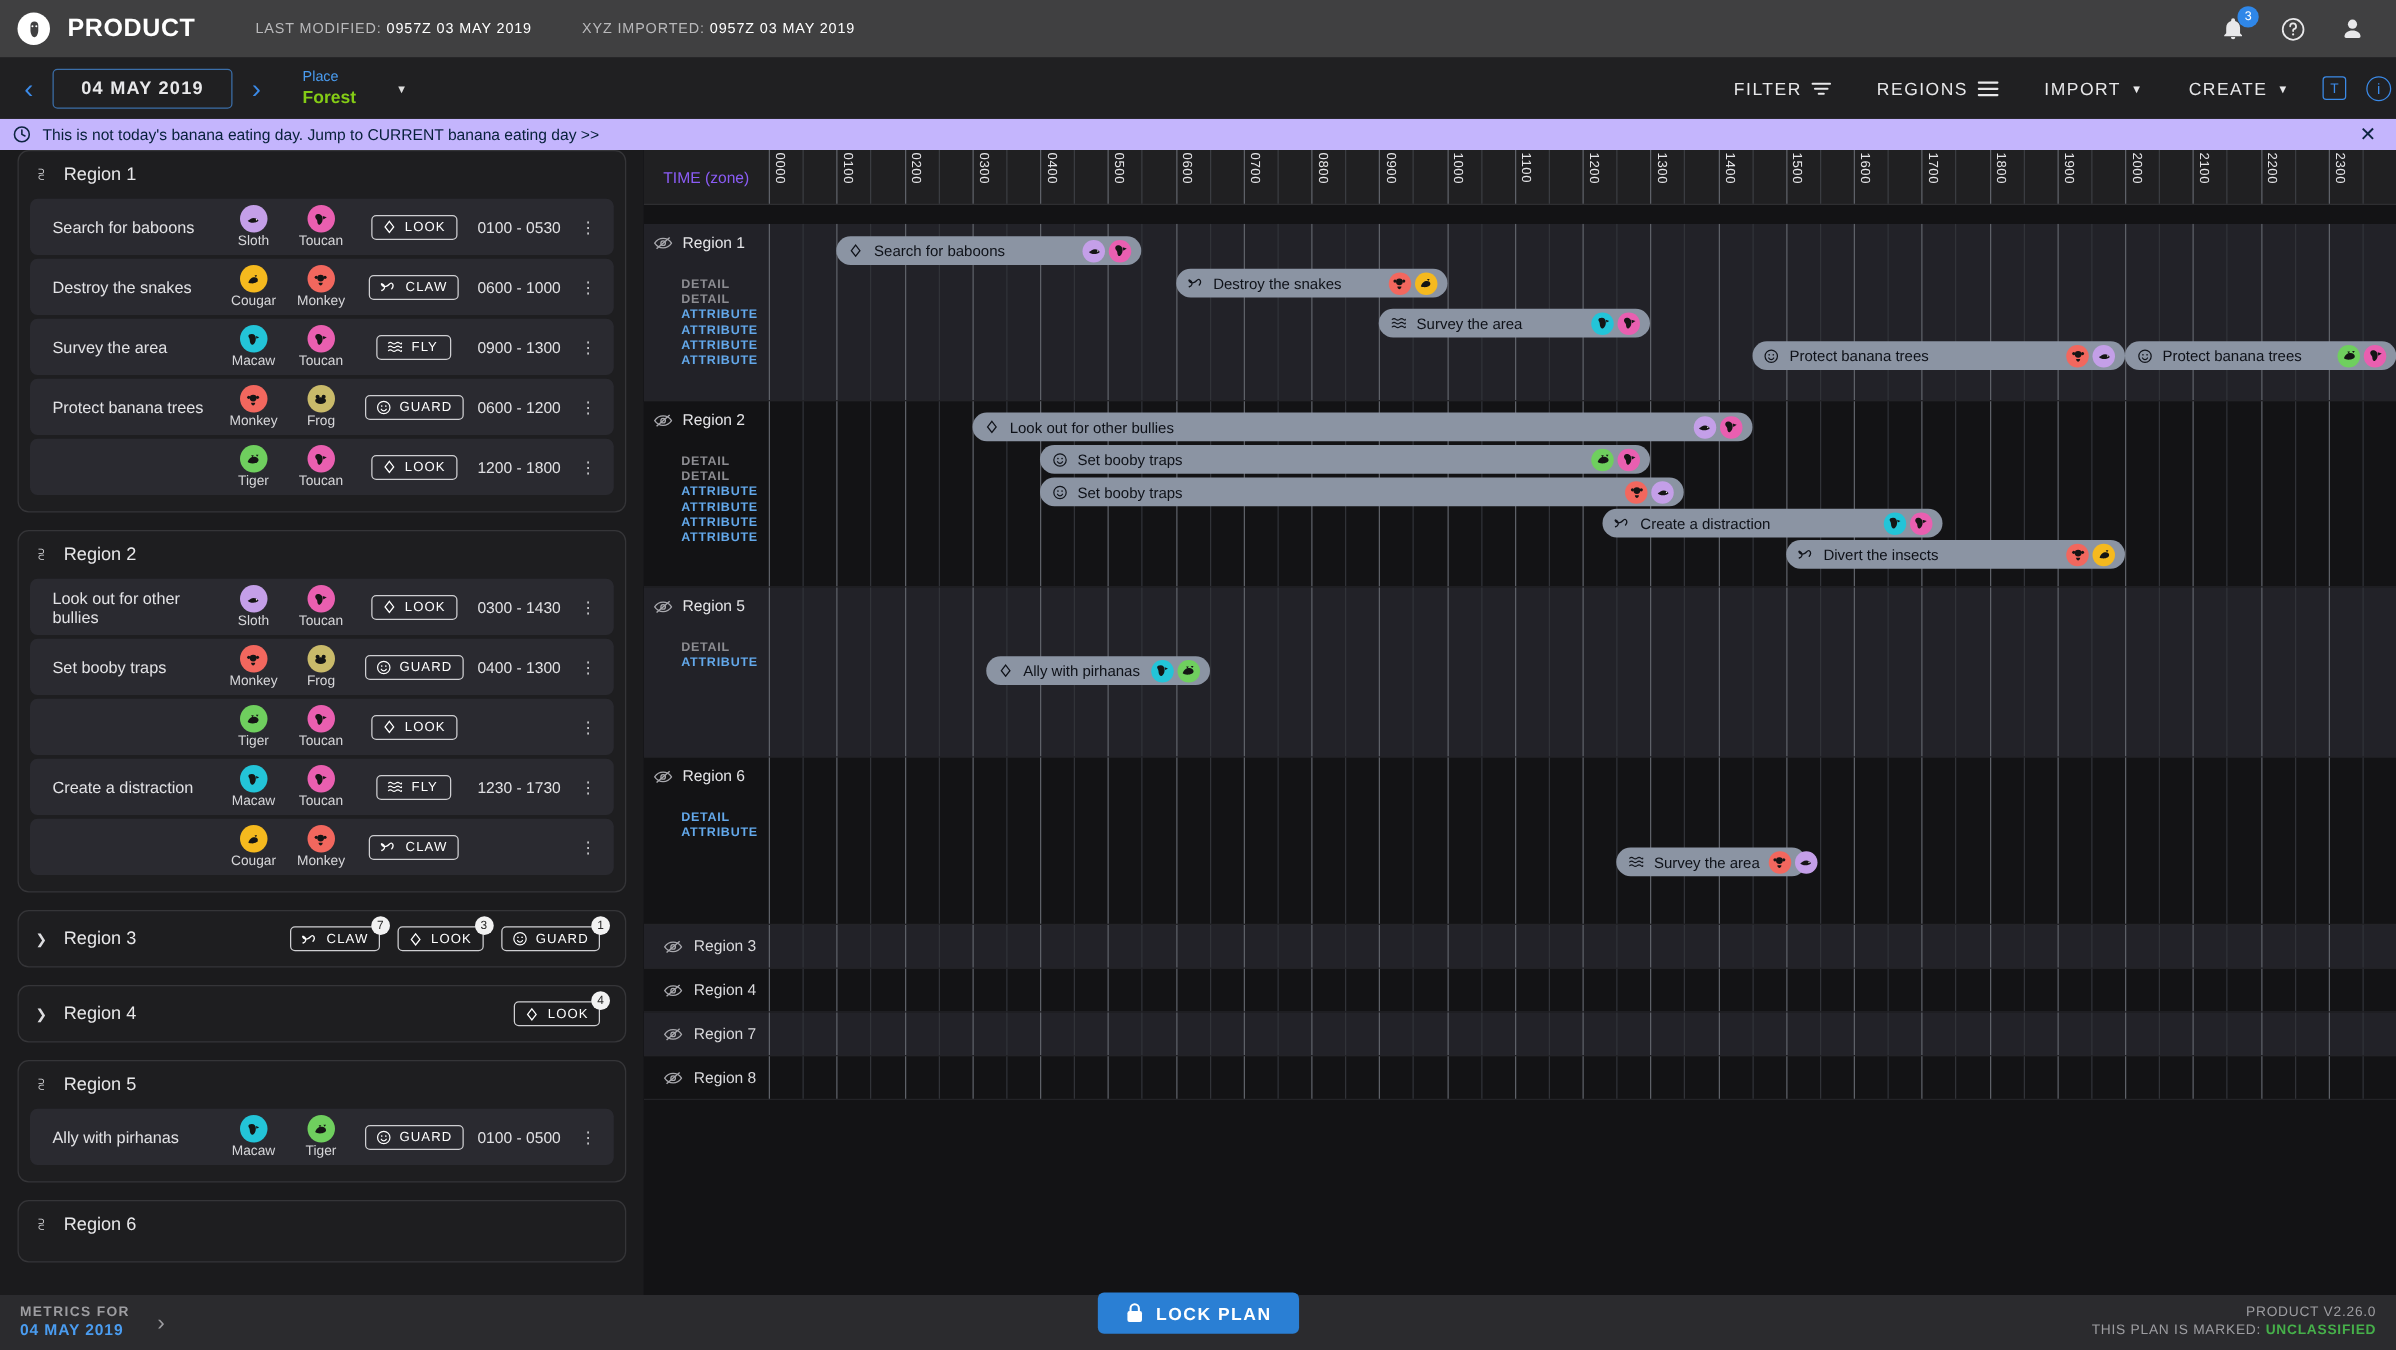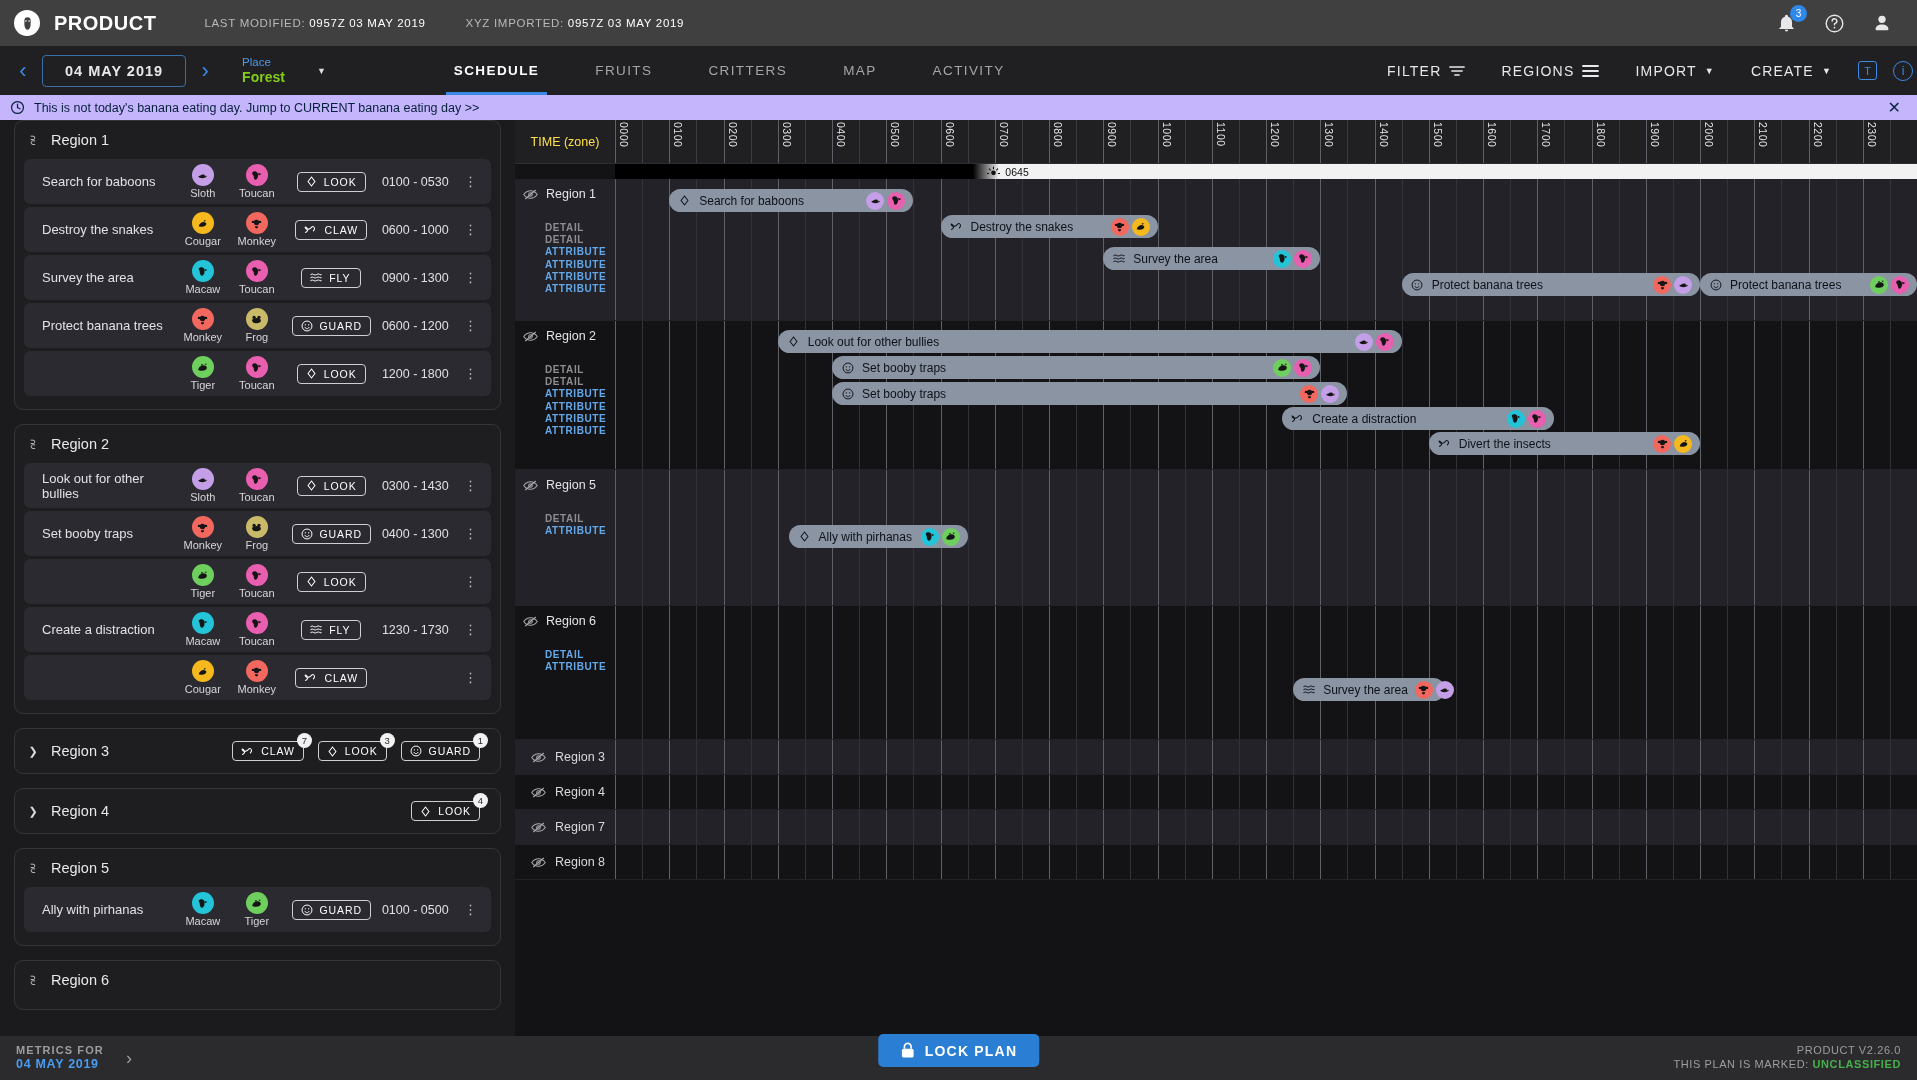--- a/index.html
+++ b/index.html
@@ -62,21 +62,21 @@
   .pill{border:1px solid #cfcfd2;border-radius:4px;height:20px;min-width:60px;padding:0 8px;display:flex;align-items:center;gap:7px;font-size:10.5px;letter-spacing:.9px;color:#fff;background:transparent;}
   .ttime{width:85px;text-align:left;font-size:12.5px;color:#e0e0e3;}
   .kebab{margin-left:auto;padding-right:14px;color:#c9c9cc;font-size:13px;letter-spacing:0;line-height:4px;}
   .collapsed{display:flex;align-items:center;height:44px;}
   .cpills{margin-left:auto;display:flex;gap:14px;padding-right:20px;}
   .cpw{position:relative;}
   .cnt{position:absolute;top:-8px;right:-8px;background:#f2f2f2;color:#2a2a2a;border-radius:50%;width:15px;height:15px;font-size:9.5px;display:flex;align-items:center;justify-content:center;}
   
   .right{flex:1;background:#131315;position:relative;overflow:hidden;}
   .tlhead{height:44px;display:flex;background:#202022;border-bottom:1px solid #2e2e31;}
-  .tlzone{width:100px;display:flex;align-items:center;justify-content:center;font-size:12.5px;color:#fde047;flex:none;}
+  .tlzone{width:100px;display:flex;align-items:center;justify-content:center;font-size:12.5px;color:#8b5cf6;flex:none;}
   .tlticks{flex:1;display:flex;position:relative;}
   .tk{flex:1;border-left:1px solid #5e6168;position:relative;}
   .tk.minor{border-left:1px solid #3a3c41;}
   .tk .lab{position:absolute;left:2px;top:2px;font-size:10.5px;color:#e6e6e9;writing-mode:vertical-rl;letter-spacing:.5px;}
   .daynight{height:15px;display:flex;}
   .dnspacer{width:100px;background:#131315;flex:none;}
   .dnbar{flex:1;display:flex;align-items:center;position:relative;
          background:linear-gradient(to right,#000 0%,#000 27.5%,#f2f2f2 29.5%,#f2f2f2 100%);}
   .sunrise{position:absolute;left:28.6%;display:flex;align-items:center;gap:5px;font-size:10.5px;color:#111;}
   .tlbody{position:absolute;top:59px;left:0;right:0;bottom:0;overflow:hidden;}
@@ -161,27 +161,20 @@
     <div class="arrowbtn">‹</div>
     <div class="datebox">04 MAY 2019</div>
     <div class="arrowbtn">›</div>
     <div class="place">
       <div class="lbl">Place</div>
       <div class="val">Forest</div>
     </div>
     <div class="caret">▼</div>
   </div>
 
-  <div class="tabs">
-    <div class="tab active">SCHEDULE</div>
-    <div class="tab">FRUITS</div>
-    <div class="tab">CRITTERS</div>
-    <div class="tab">MAP</div>
-    <div class="tab">ACTIVITY</div>
-  </div>
 
   <div class="actions">
     <div class="act">
       <span>FILTER</span>
       <span>
         <svg width="16" height="14" viewBox="0 0 16 14" stroke="#e8e8ea" stroke-width="1.7" stroke-linecap="round">
             <path d="M1 3h14M3 7h10M6 11h4"></path>
           </svg>
       </span>
     </div>
@@ -817,34 +810,20 @@
           <div class="tk">
             <div class="lab">2200</div>
           </div>
           <div class="tk minor"></div>
           <div class="tk">
             <div class="lab">2300</div>
           </div>
           <div class="tk minor"></div>
         </div>
     </div>
-    <div class="daynight">
-      <div class="dnspacer"></div>
-      <div class="dnbar">
-        <div class="sunrise">
-          <span>
-            <svg width="13" height="11" viewBox="0 0 20 14" fill="#111">
-                <circle cx="10" cy="9" r="3.6"></circle>
-                <path d="M10 0v2.6M3.5 3l1.8 1.8M16.5 3l-1.8 1.8M0 10h2.6M17.4 10H20" stroke="#111" stroke-width="1.6" stroke-linecap="round"></path>
-              </svg>
-          </span>
-          <span>0645</span>
-        </div>
-      </div>
-    </div>
     <div class="tlbody" id="tl-body">
         <div class="rrow alt" style="height: 142px;">
           <div class="rlab">
             <div class="rtitle">
               <span class="eye">
                 <svg width="15" height="13" viewBox="0 0 20 16" fill="none" stroke="#a8a8ad" stroke-width="1.4">
                   <path d="M1 8s3.4-5 9-5 9 5 9 5-3.4 5-9 5-9-5-9-5z"></path>
                   <circle cx="10" cy="8" r="2.4"></circle>
                   <path d="M3 14 17 2" stroke-width="1.6"></path>
                 </svg>

